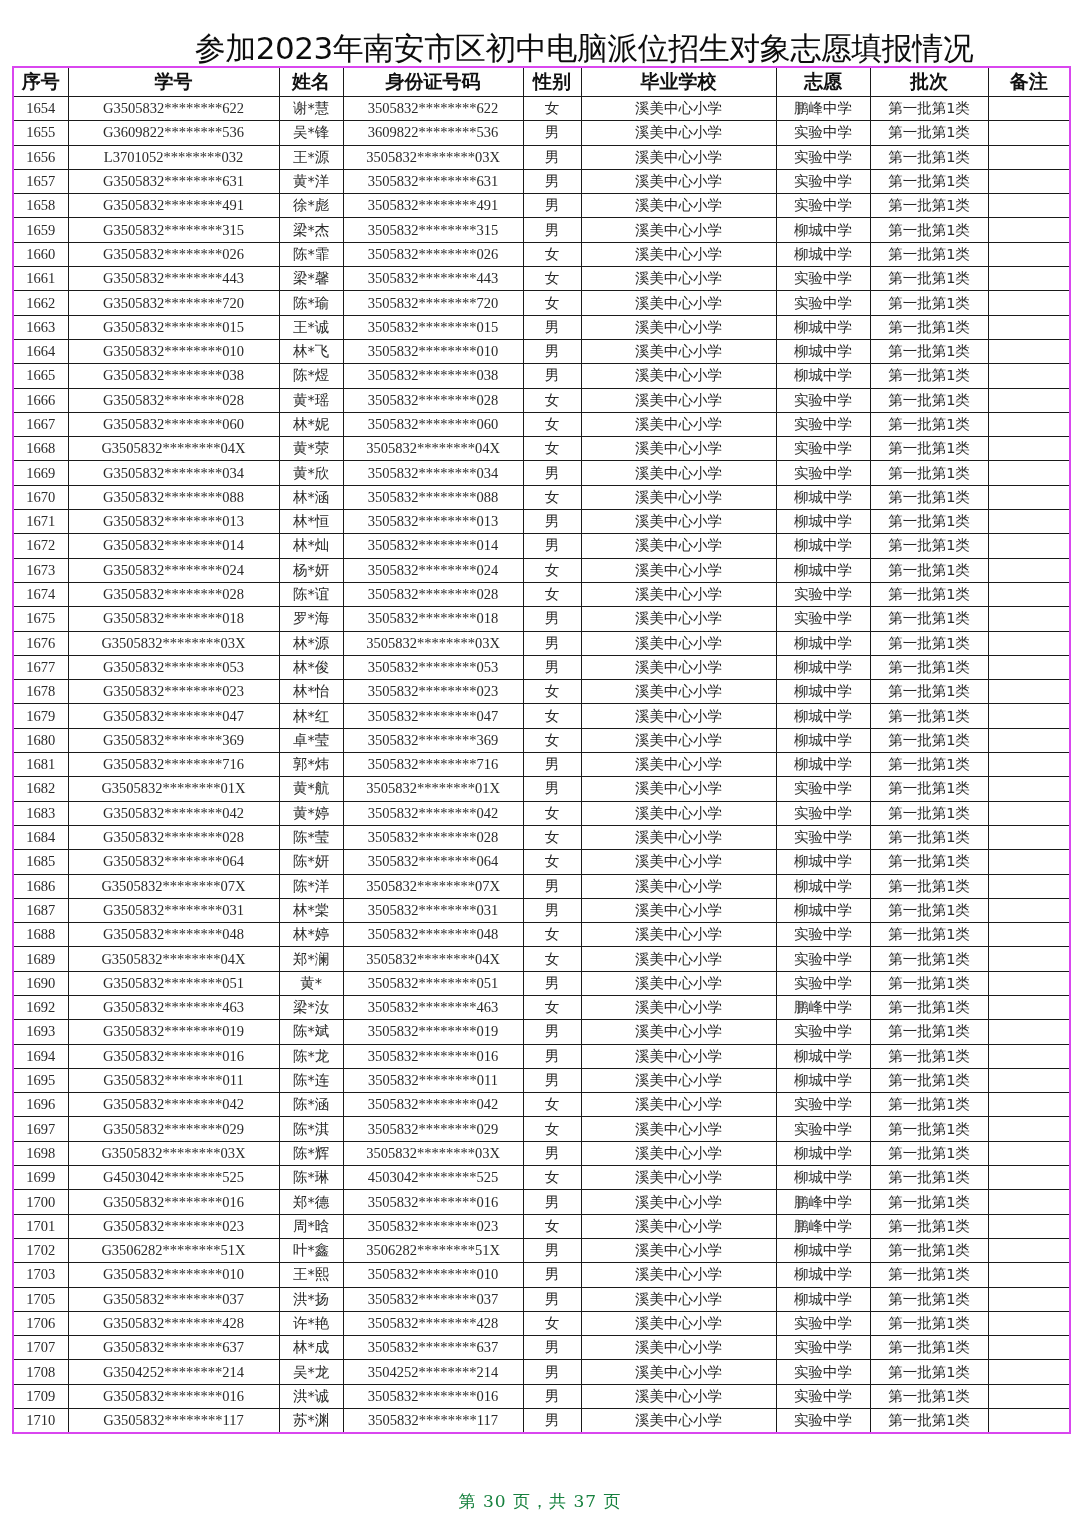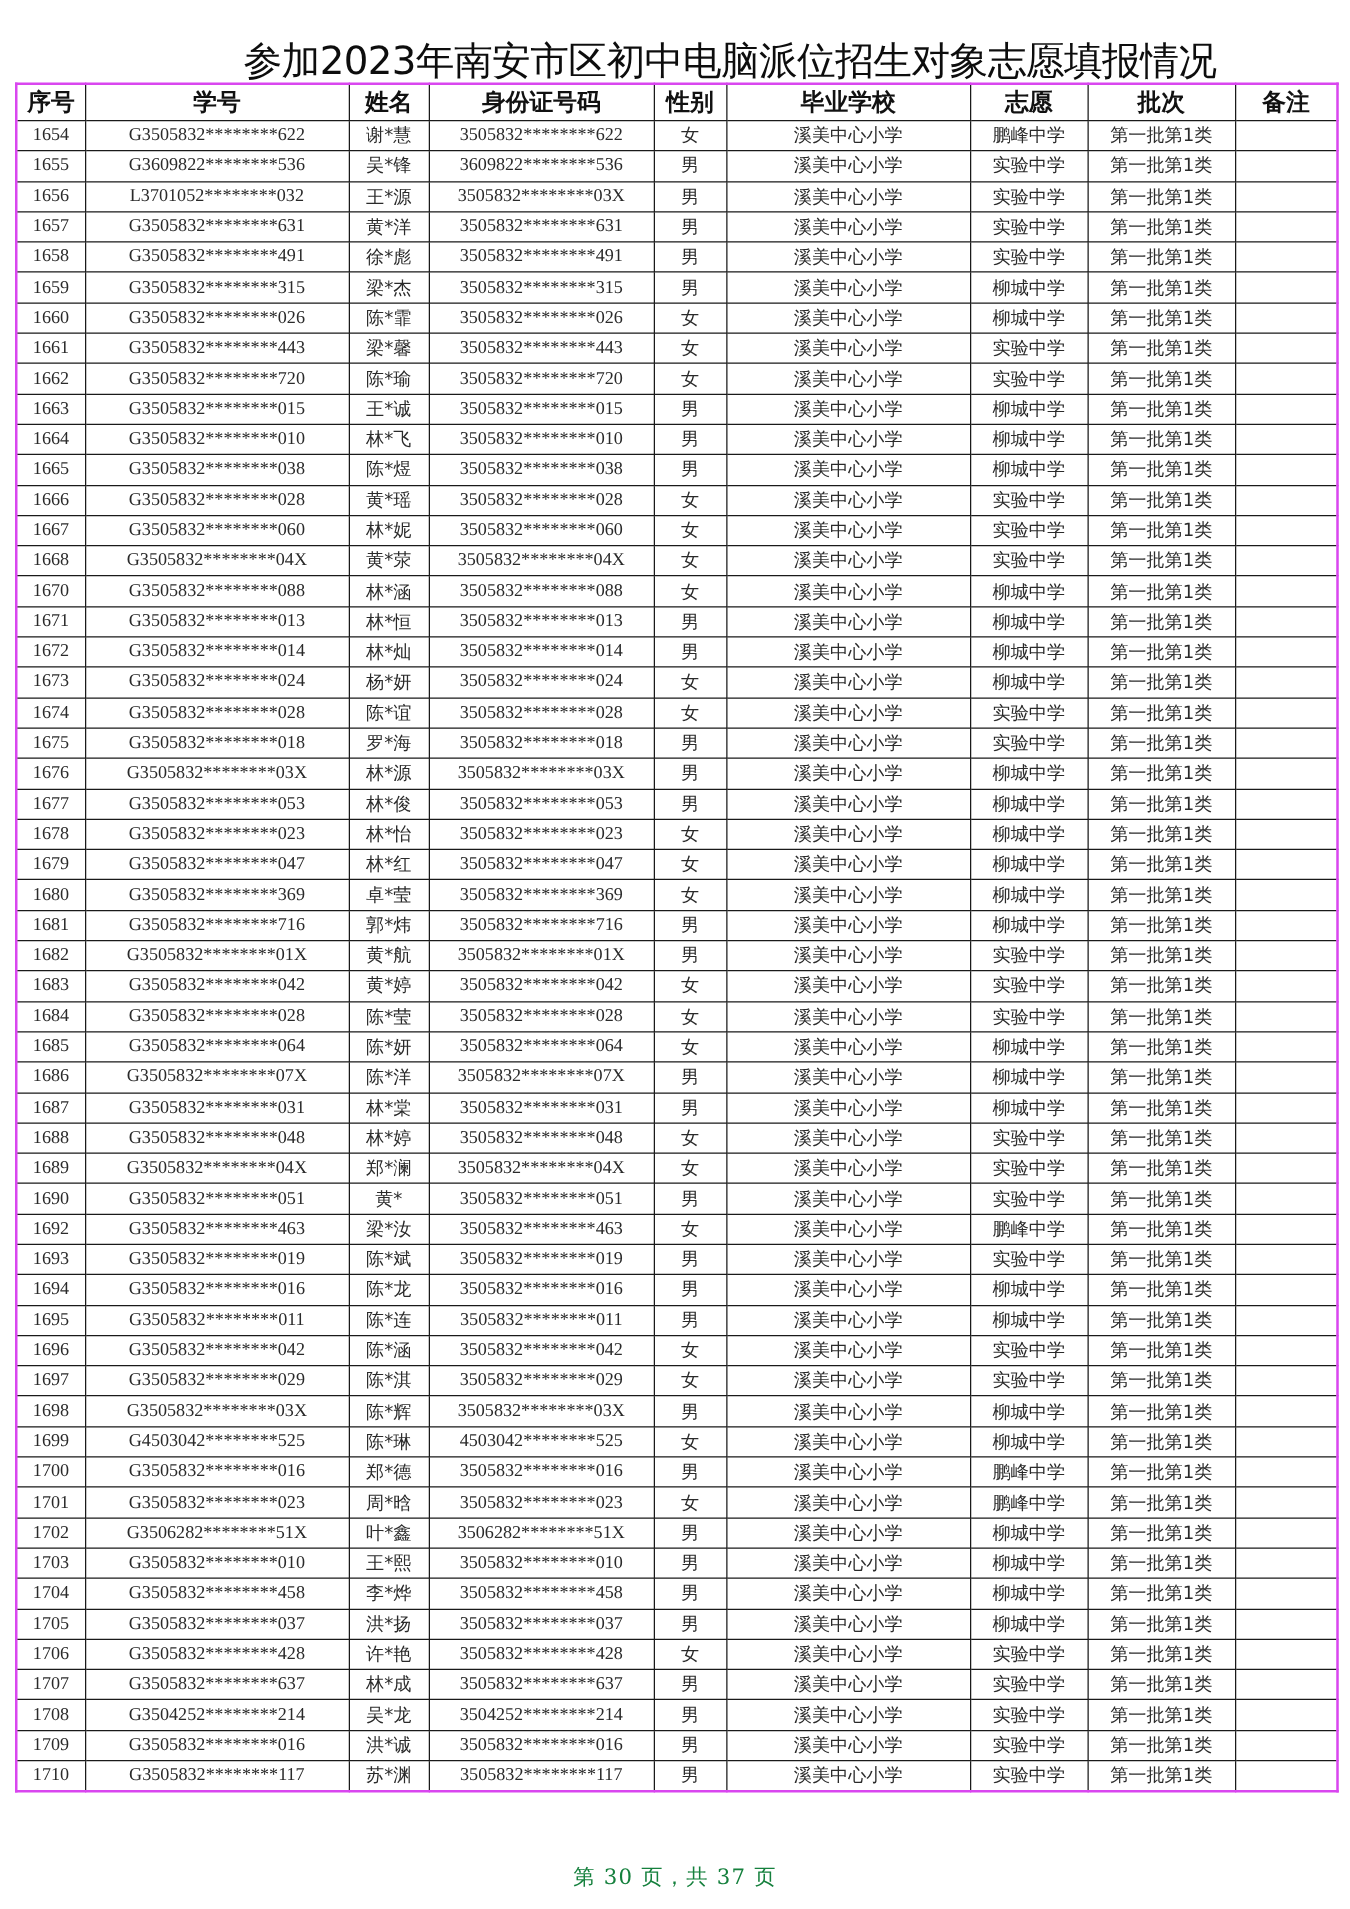--- a/index.html
+++ b/index.html
@@ -203,20 +203,31 @@
         <td class="mono">G3505832********04X</td>
         <td class="cjk">黄*荥</td>
         <td class="mono">3505832********04X</td>
         <td class="cjk">女</td>
         <td class="cjk">溪美中心小学</td>
         <td class="cjk">实验中学</td>
         <td class="cjk">第一批第1类</td>
         <td></td>
       </tr>
       <tr>
+        <td class="mono">1669</td>
+        <td class="mono">G3505832********034</td>
+        <td class="cjk">黄*欣</td>
+        <td class="mono">3505832********034</td>
+        <td class="cjk">男</td>
+        <td class="cjk">溪美中心小学</td>
+        <td class="cjk">实验中学</td>
+        <td class="cjk">第一批第1类</td>
+        <td></td>
+      </tr>
+      <tr>
         <td class="mono">1670</td>
         <td class="mono">G3505832********088</td>
         <td class="cjk">林*涵</td>
         <td class="mono">3505832********088</td>
         <td class="cjk">女</td>
         <td class="cjk">溪美中心小学</td>
         <td class="cjk">柳城中学</td>
         <td class="cjk">第一批第1类</td>
         <td></td>
       </tr>
@@ -559,31 +570,20 @@
         <td class="cjk">溪美中心小学</td>
         <td class="cjk">柳城中学</td>
         <td class="cjk">第一批第1类</td>
         <td></td>
       </tr>
       <tr>
         <td class="mono">1703</td>
         <td class="mono">G3505832********010</td>
         <td class="cjk">王*熙</td>
         <td class="mono">3505832********010</td>
-        <td class="cjk">男</td>
-        <td class="cjk">溪美中心小学</td>
-        <td class="cjk">柳城中学</td>
-        <td class="cjk">第一批第1类</td>
-        <td></td>
-      </tr>
-      <tr>
-        <td class="mono">1704</td>
-        <td class="mono">G3505832********458</td>
-        <td class="cjk">李*烨</td>
-        <td class="mono">3505832********458</td>
         <td class="cjk">男</td>
         <td class="cjk">溪美中心小学</td>
         <td class="cjk">柳城中学</td>
         <td class="cjk">第一批第1类</td>
         <td></td>
       </tr>
       <tr>
         <td class="mono">1705</td>
         <td class="mono">G3505832********037</td>
         <td class="cjk">洪*扬</td>

